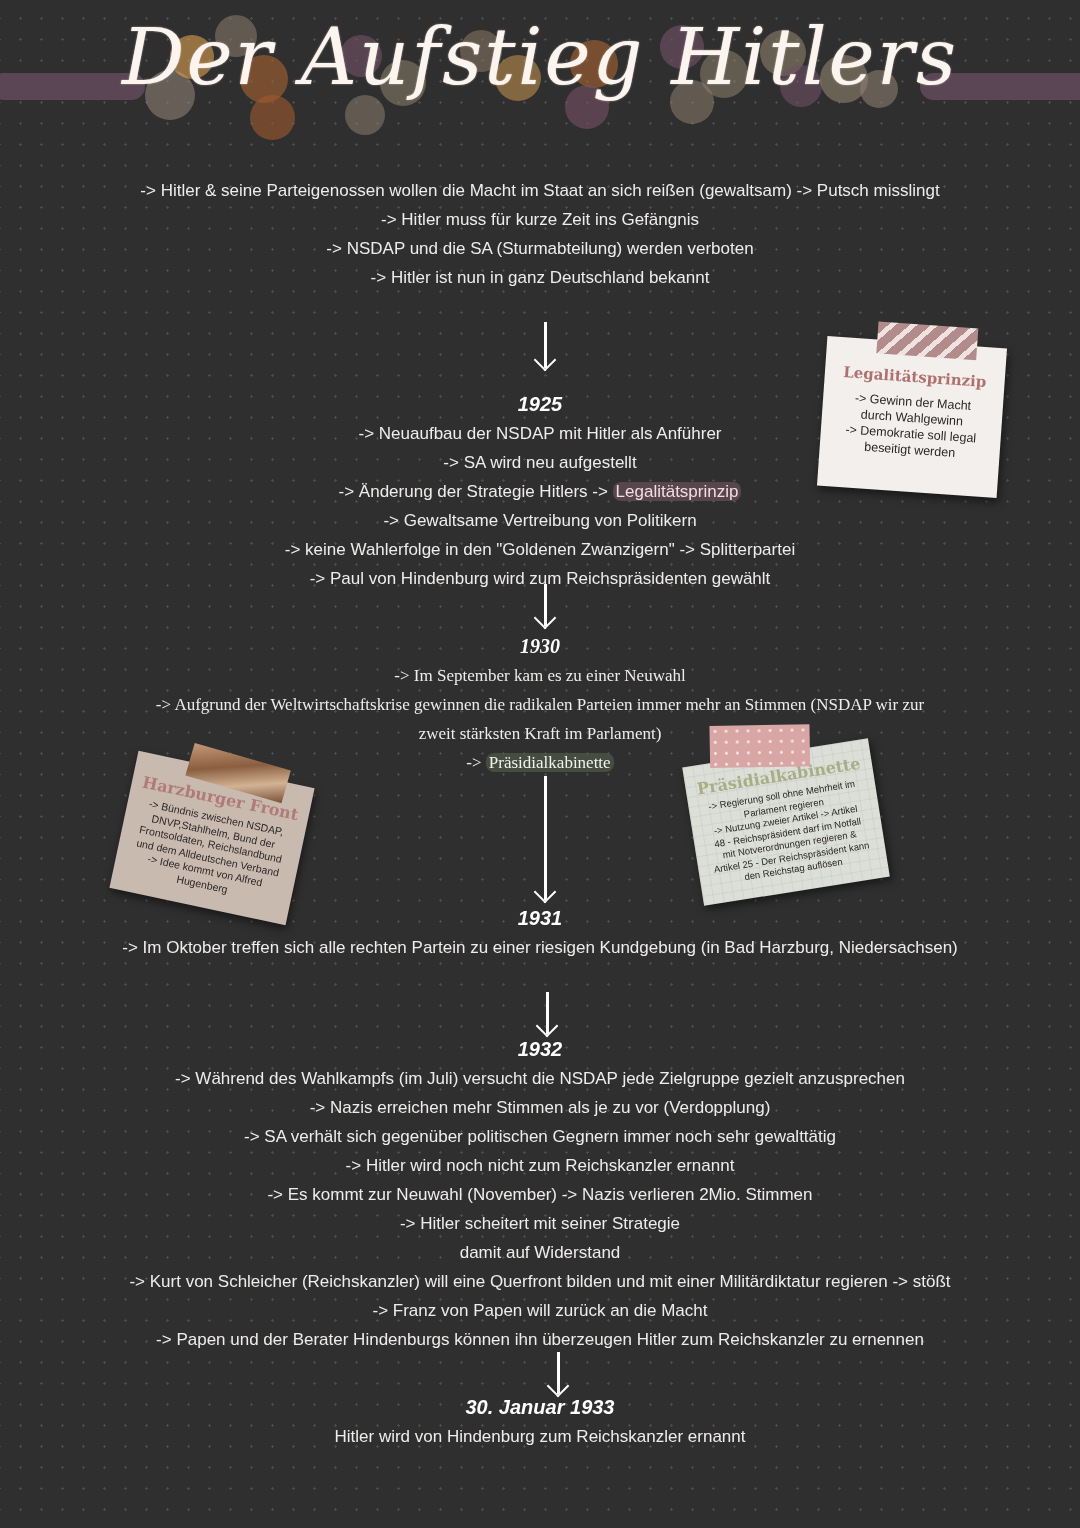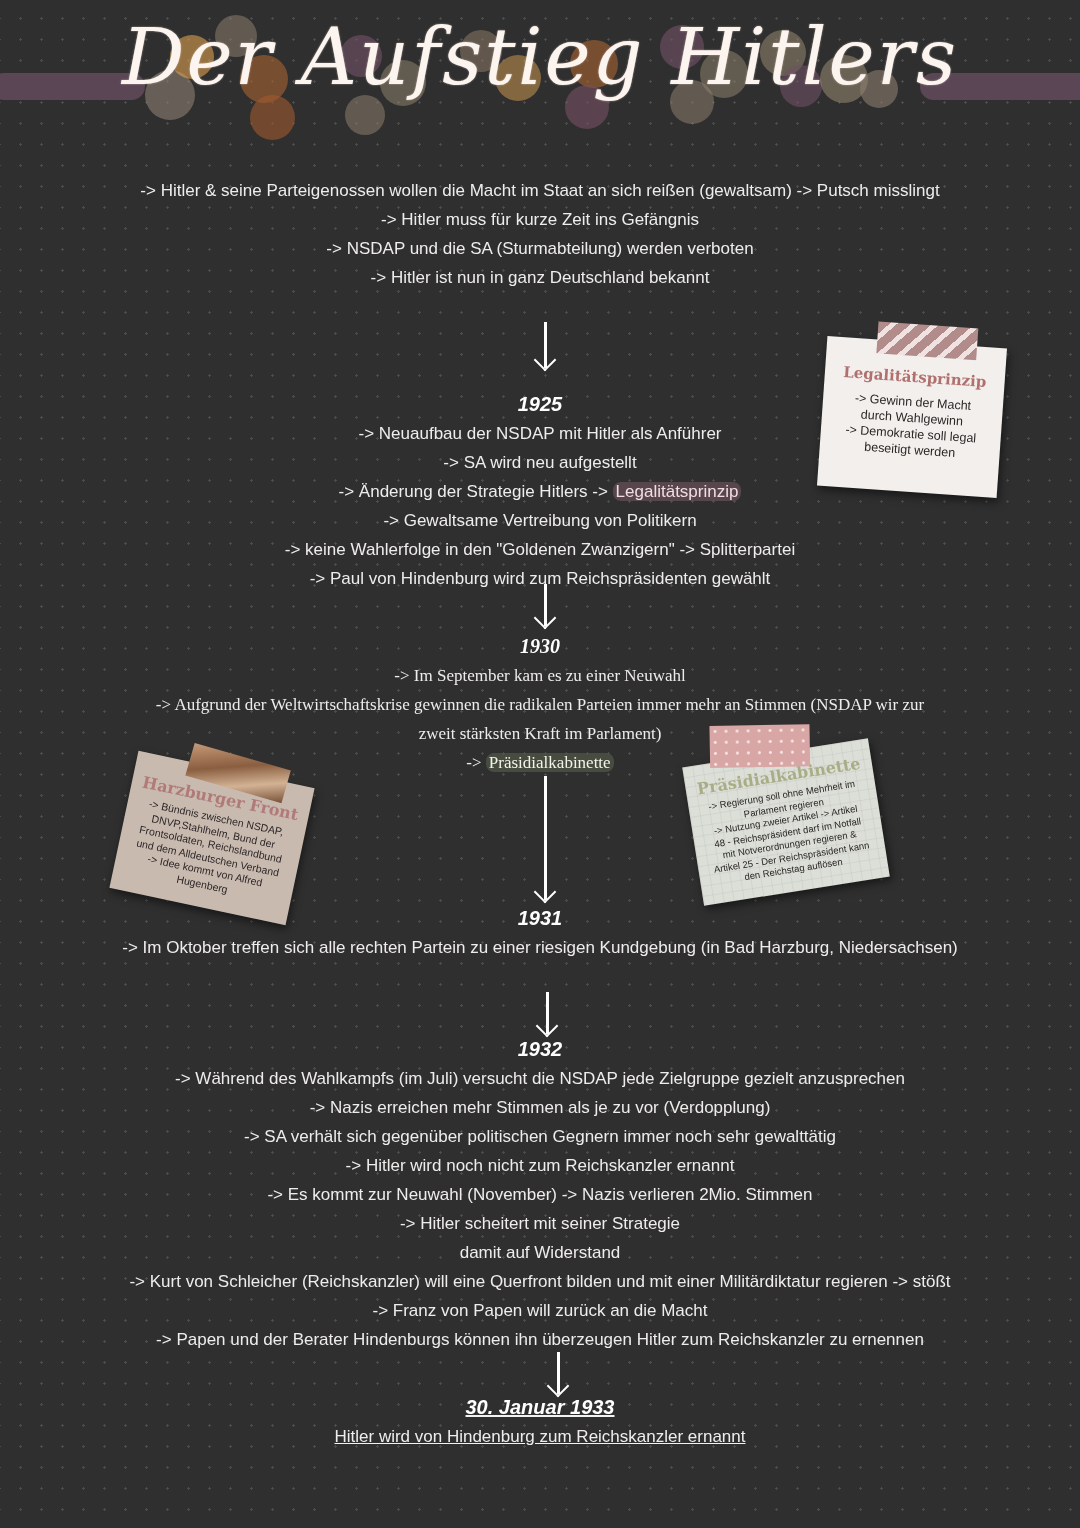--- a/index.html
+++ b/index.html
@@ -140,21 +140,21 @@
   <div class="line">-&gt; Kurt von Schleicher (Reichskanzler) will eine Querfront bilden und mit einer Militärdiktatur regieren -&gt; stößt</div>
   <div class="line">-&gt; Franz von Papen will zurück an die Macht</div>
   <div class="line">-&gt; Papen und der Berater Hindenburgs können ihn überzeugen Hitler zum Reichskanzler zu ernennen</div>
 </div>
 
 <div class="arrow" style="left:543px;top:1352px;height:46px;">
   <div class="shaft" style="height:42px;"></div>
     <div class="head" style="top:26px;"></div>
 </div>
 
-<div class="block" style="top:1393px;text-decoration:underline;">
+<div class="block" style="top:1393px;">
   <div class="year">30. Januar 1933</div>
   <div class="line">Hitler wird von Hindenburg zum Reichskanzler ernannt</div>
 </div>
 
 <div class="note" style="left:822px;top:342px;width:180px;height:150px;background:#f2efed;transform:rotate(4deg);">
   <div class="tape" style="left:50px;top:-18px;width:100px;height:32px;background:repeating-linear-gradient(135deg,#b28c8a 0 9px,#efe2e0 9px 14px);"></div>
   <div class="note-title" style="margin-top:26px;font-size:15px;color:#b0706e;">Legalitätsprinzip</div>
   <div class="note-body" style="margin-top:8px;font-size:12.5px;">
     <div>-&gt; Gewinn der Macht</div>
     <div>durch Wahlgewinn</div>

